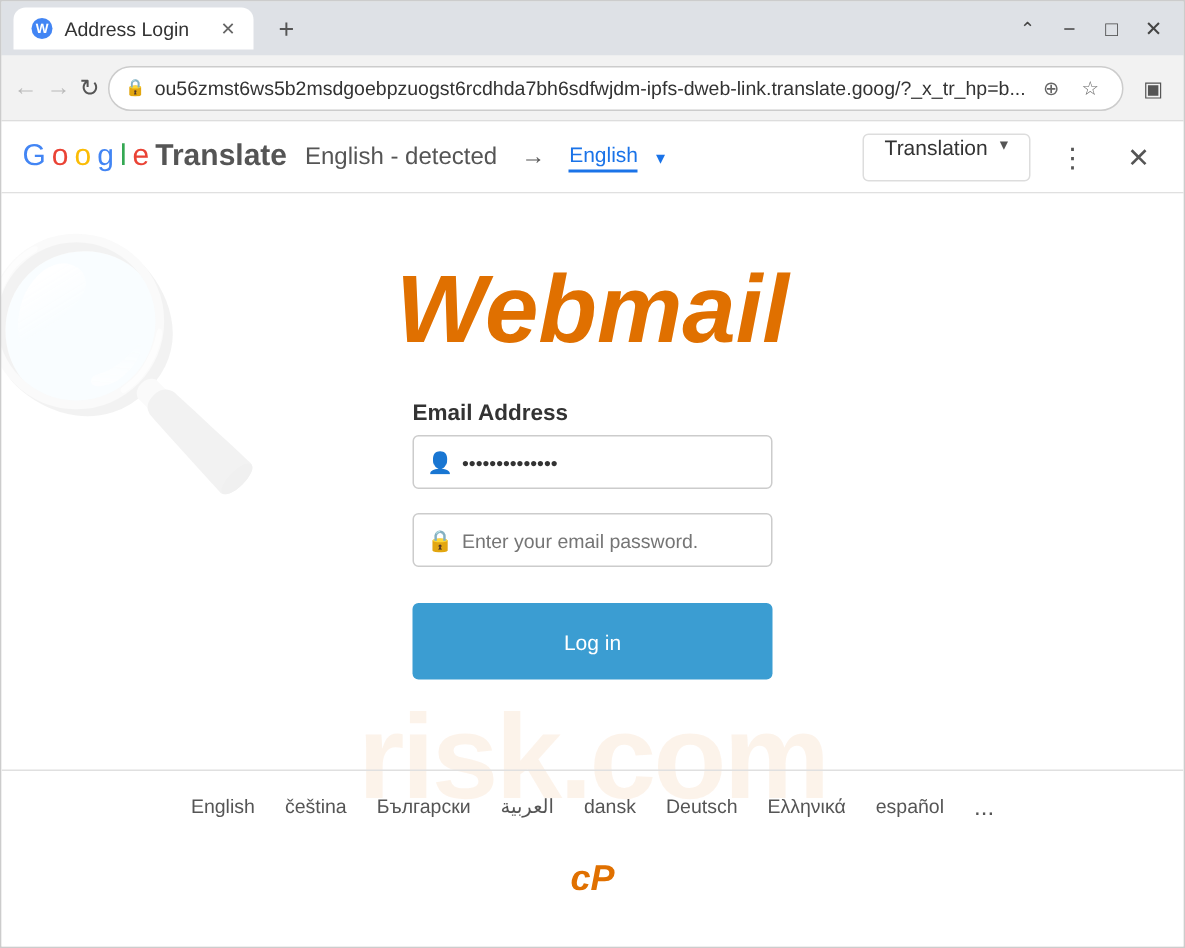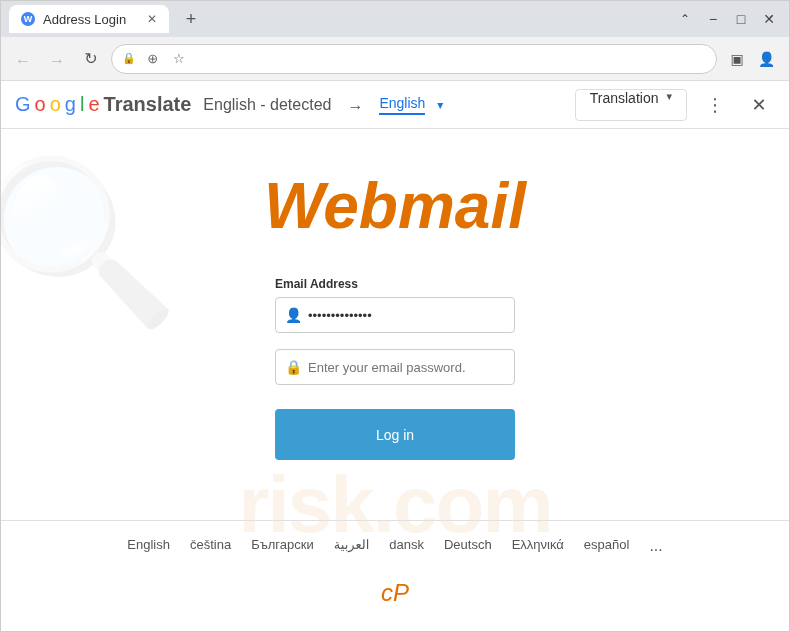--- a/index.html
+++ b/index.html
@@ -53,23 +53,23 @@
     .page-content { flex: 1; background: #fff; overflow-y: auto; position: relative; }
     .page-inner { min-height: 100%; display: flex; flex-direction: column; align-items: center; position: relative; overflow: hidden; }
 
     
     .watermark { position: absolute; top: 0; left: 0; right: 0; bottom: 0; display: flex; flex-direction: column; align-items: center; justify-content: center; pointer-events: none; opacity: 0.08; }
     .watermark-magnifier { font-size: 160px; color: #888; position: absolute; top: 20px; left: -20px; }
     .watermark-text { font-size: 80px; font-weight: 900; color: #e07000; position: absolute; bottom: 80px; letter-spacing: -2px; }
 
     
     .login-container { margin-top: 40px; width: 100%; max-width: 560px; display: flex; flex-direction: column; align-items: center; z-index: 1; padding: 0 20px; }
-    .webmail-logo { font-size: 64px; font-style: italic; font-weight: 900; color: #e07000; font-family: 'Arial Black', Arial, sans-serif; margin-bottom: 34px; }
+    .webmail-logo { font-size: 64px; font-style: italic; font-weight: 900; color: #e07000; font-family: 'Arial Black', Arial, sans-serif; margin-bottom: 24px; }
     .form-group { width: 240px; margin-bottom: 16px; }
-    .form-label { font-size: 12px; font-weight: 600; color: #333; margin-bottom: 6px; display: block; }
+    .form-label { font-size: 15px; font-weight: 600; color: #333; margin-bottom: 6px; display: block; }
     .input-wrapper { position: relative; }
     .input-icon { position: absolute; left: 10px; top: 50%; transform: translateY(-50%); color: #888; font-size: 14px; }
     .form-input { width: 100%; height: 36px; border: 1px solid #ccc; border-radius: 4px; padding: 0 10px 0 32px; font-size: 13px; color: #333; outline: none; }
     .login-btn { width: 240px; height: 51px; background: #3b9dd2; color: white; border: none; border-radius: 4px; font-size: 14px; font-weight: 500; cursor: pointer; margin-top: 8px; }
 
     
     .lang-footer { margin-top: 60px; padding: 16px 20px; border-top: 1px solid #e0e0e0; width: 100%; display: flex; justify-content: center; gap: 20px; flex-wrap: wrap; z-index: 1; }
     .lang-link { font-size: 13px; color: #555; cursor: pointer; text-decoration: none; }
     .lang-more { color: #555; font-size: 16px; cursor: pointer; }
 
@@ -111,20 +111,21 @@
       <span>←</span>
     </div>
     <div class="nav-btn disabled">
       <span>→</span>
     </div>
     <div class="nav-btn">
       <span>↻</span>
     </div>
     <div class="address-bar">
       <span class="lock-icon">🔒</span>
+      <span class="address-text">ou56zmst6ws5b2msdgoebpzuogst6rcdhda7bh6sdfwjdm-ipfs-dweb-link.translate.goog/?_x_tr_hp=b...</span>
       <div class="address-actions">
         <div class="addr-btn">⊕</div>
         <div class="addr-btn">☆</div>
       </div>
     </div>
     <div class="browser-actions">
       <div class="browser-action-btn">▣</div>
       <div class="browser-action-btn">👤</div>
 
     </div>
@@ -193,17 +194,17 @@
         <a class="lang-link">Български</a>
         <a class="lang-link">العربية</a>
         <a class="lang-link">dansk</a>
         <a class="lang-link">Deutsch</a>
         <a class="lang-link">Ελληνικά</a>
         <a class="lang-link">español</a>
         <span class="lang-more">...</span>
       </div>
 
       <div class="cpanel-footer">
-        <span class="cpanel-logo" style="font-size:24px; color:#e07000; font-style:italic; font-weight:400;">c<span style="color:#e07000;">P</span></span>
+        <span class="cpanel-logo" style="font-size:24px; color:#e07000; font-style:italic; font-weight:700;">c<span style="color:#e07000;">P</span></span>
       </div>
     </div>
   </div>
 </div>
 
 </body></html>

